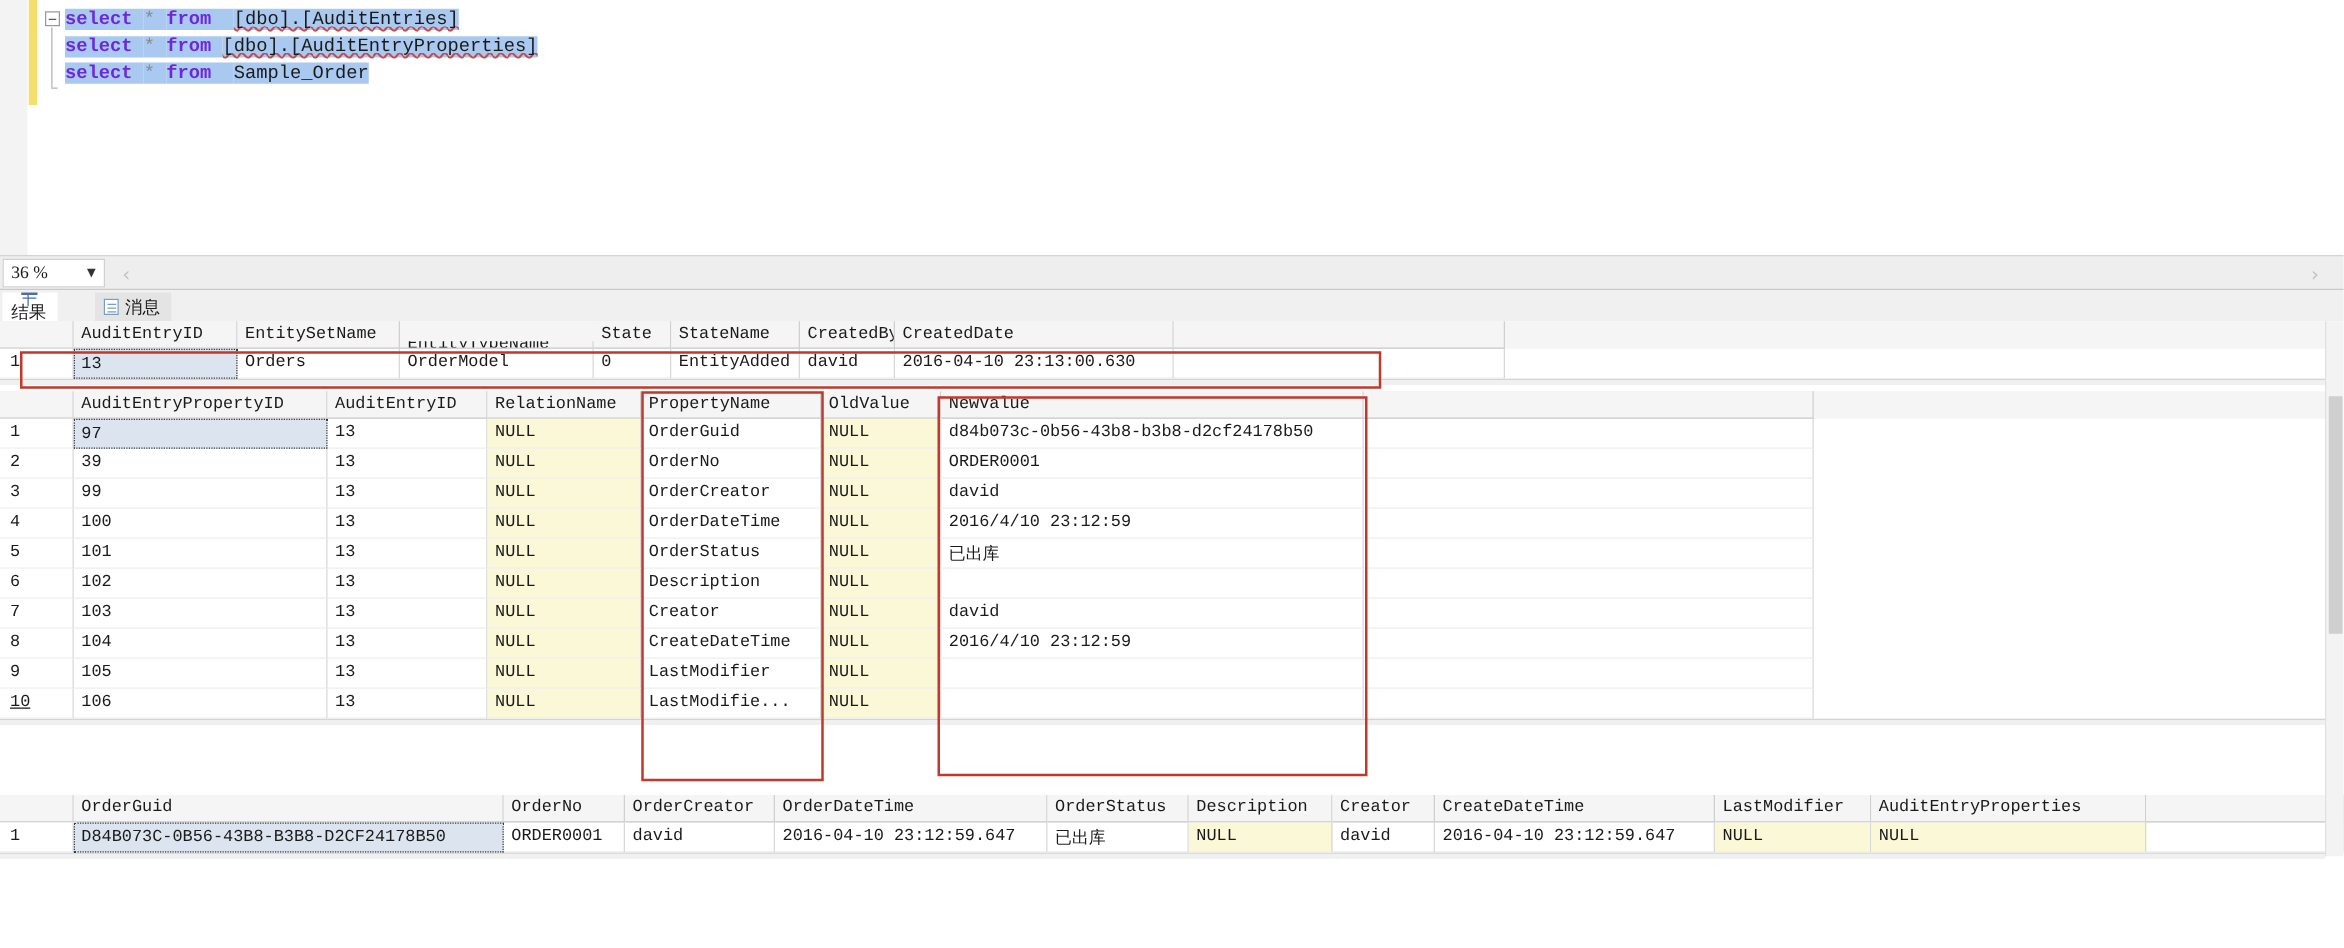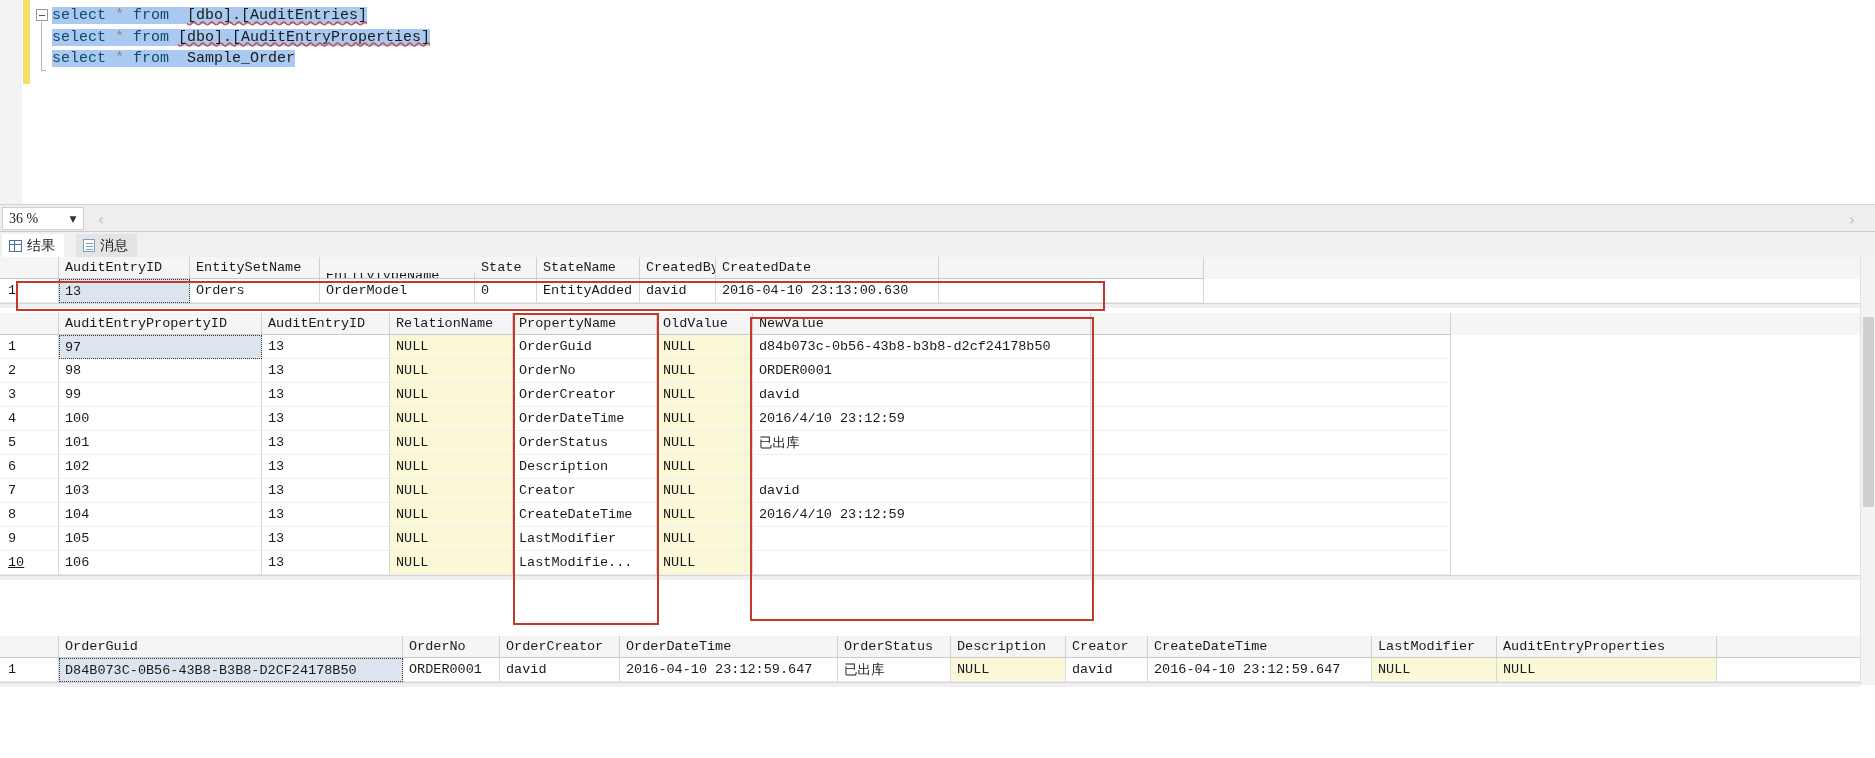--- a/index.html
+++ b/index.html
@@ -46,21 +46,21 @@
     content:""; position:absolute; left:0; top:48px; width:5px; height:1px;
     background:#b4b4b4;
   }
   .code-lines {
     position: absolute; left: 52px; top: 5px;
     font-family: "Liberation Mono", "DejaVu Sans Mono", monospace;
     font-size: 15px; line-height: 21.5px; white-space: pre;
   }
   .cline { height: 21.5px; }
   .sel { background: #aac9f0; }
-  .kw { color: #0c4a6e; }
+  .kw { color: #6d28d9; font-weight: bold; }
   .op { color: #8a8a8a; }
   .ident { color: #1a1a1a; }
   .squiggle {
     text-decoration: underline wavy #c84a4a;
     text-decoration-skip-ink: none;
   }
 
   
   .zoombar {
     position: absolute; left: 0; top: 204px; width: 1875px; height: 28px;
@@ -93,21 +93,21 @@
   .tabstrip {
     position: absolute; left: 0; top: 232px; width: 1875px; height: 25px;
     background: #f0f0f0;
   }
   .rtab {
     position: absolute; top: 2px; height: 23px;
     display: flex; align-items: center; gap: 5px;
     padding: 0 9px 0 7px;
     font-family: "DejaVu Sans", sans-serif; font-size: 14px; color: #1a1a1a;
   }
-  .rtab.active { left: 2px; background: #ffffff; }
+  .rtab.active { left: 2px; background: #ffffff; flex-direction: column; }
   .rtab.inactive { left: 76px; background: #e4e4e4; }
   .ico-grid {
     width: 13px; height: 12px; position: relative;
     border: 1px solid #4a6fa5; background: #fff;
   }
   .ico-grid::before {
     content: ""; position: absolute; left: 0; top: 3px;
     width: 11px; height: 1px; background: #4a6fa5;
   }
   .ico-grid::after {
@@ -248,21 +248,21 @@
         <div class="gcell selcell" style="width: 203px; min-width: 203px;">97</div>
         <div class="gcell" style="width: 128px; min-width: 128px;">13</div>
         <div class="gcell nullcell" style="width: 123px; min-width: 123px;">NULL</div>
         <div class="gcell" style="width: 144px; min-width: 144px;">OrderGuid</div>
         <div class="gcell nullcell" style="width: 96px; min-width: 96px;">NULL</div>
         <div class="gcell" style="width: 338px; min-width: 338px;">d84b073c-0b56-43b8-b3b8-d2cf24178b50</div>
         <div class="gcell" style="width: 360px; min-width: 360px;"></div>
       </div>
       <div class="grow">
         <div class="gcell rownum" style="width: 59px; min-width: 59px;">2</div>
-        <div class="gcell" style="width: 203px; min-width: 203px;">98</div>
+        <div class="gcell" style="width: 203px; min-width: 203px;">39</div>
         <div class="gcell" style="width: 128px; min-width: 128px;">13</div>
         <div class="gcell nullcell" style="width: 123px; min-width: 123px;">NULL</div>
         <div class="gcell" style="width: 144px; min-width: 144px;">OrderNo</div>
         <div class="gcell nullcell" style="width: 96px; min-width: 96px;">NULL</div>
         <div class="gcell" style="width: 338px; min-width: 338px;">ORDER0001</div>
         <div class="gcell" style="width: 360px; min-width: 360px;"></div>
       </div>
       <div class="grow">
         <div class="gcell rownum" style="width: 59px; min-width: 59px;">3</div>
         <div class="gcell" style="width: 203px; min-width: 203px;">99</div>

